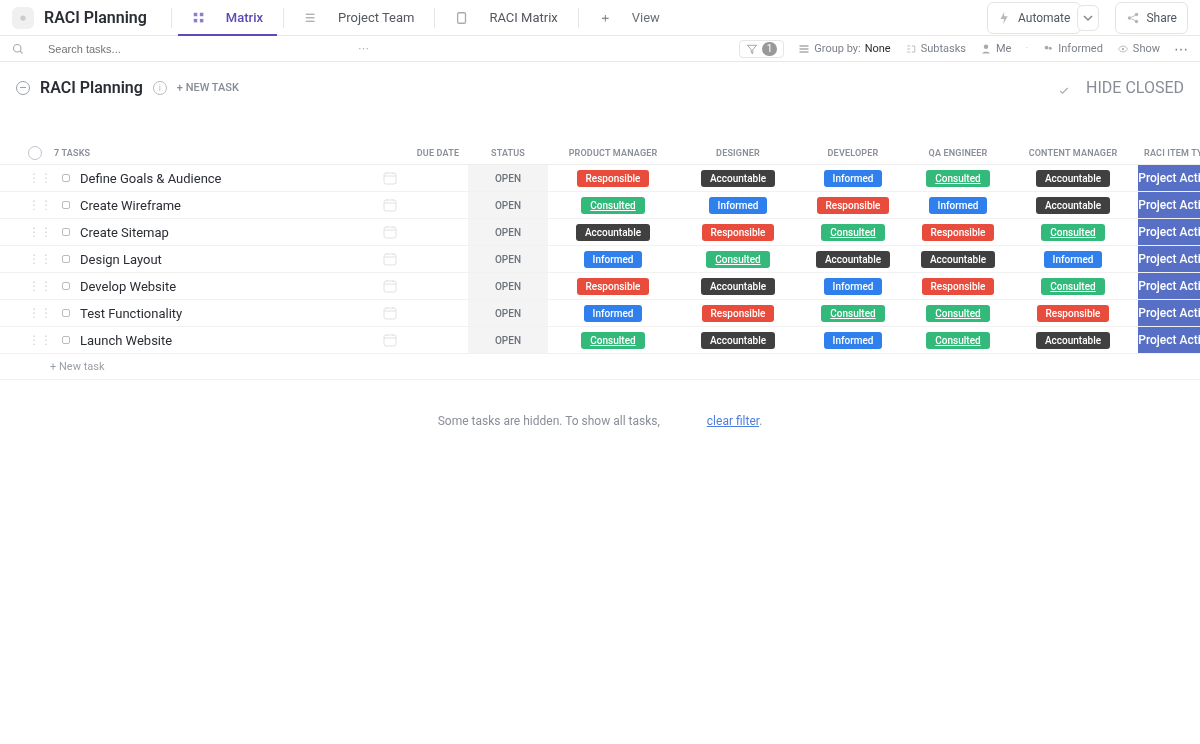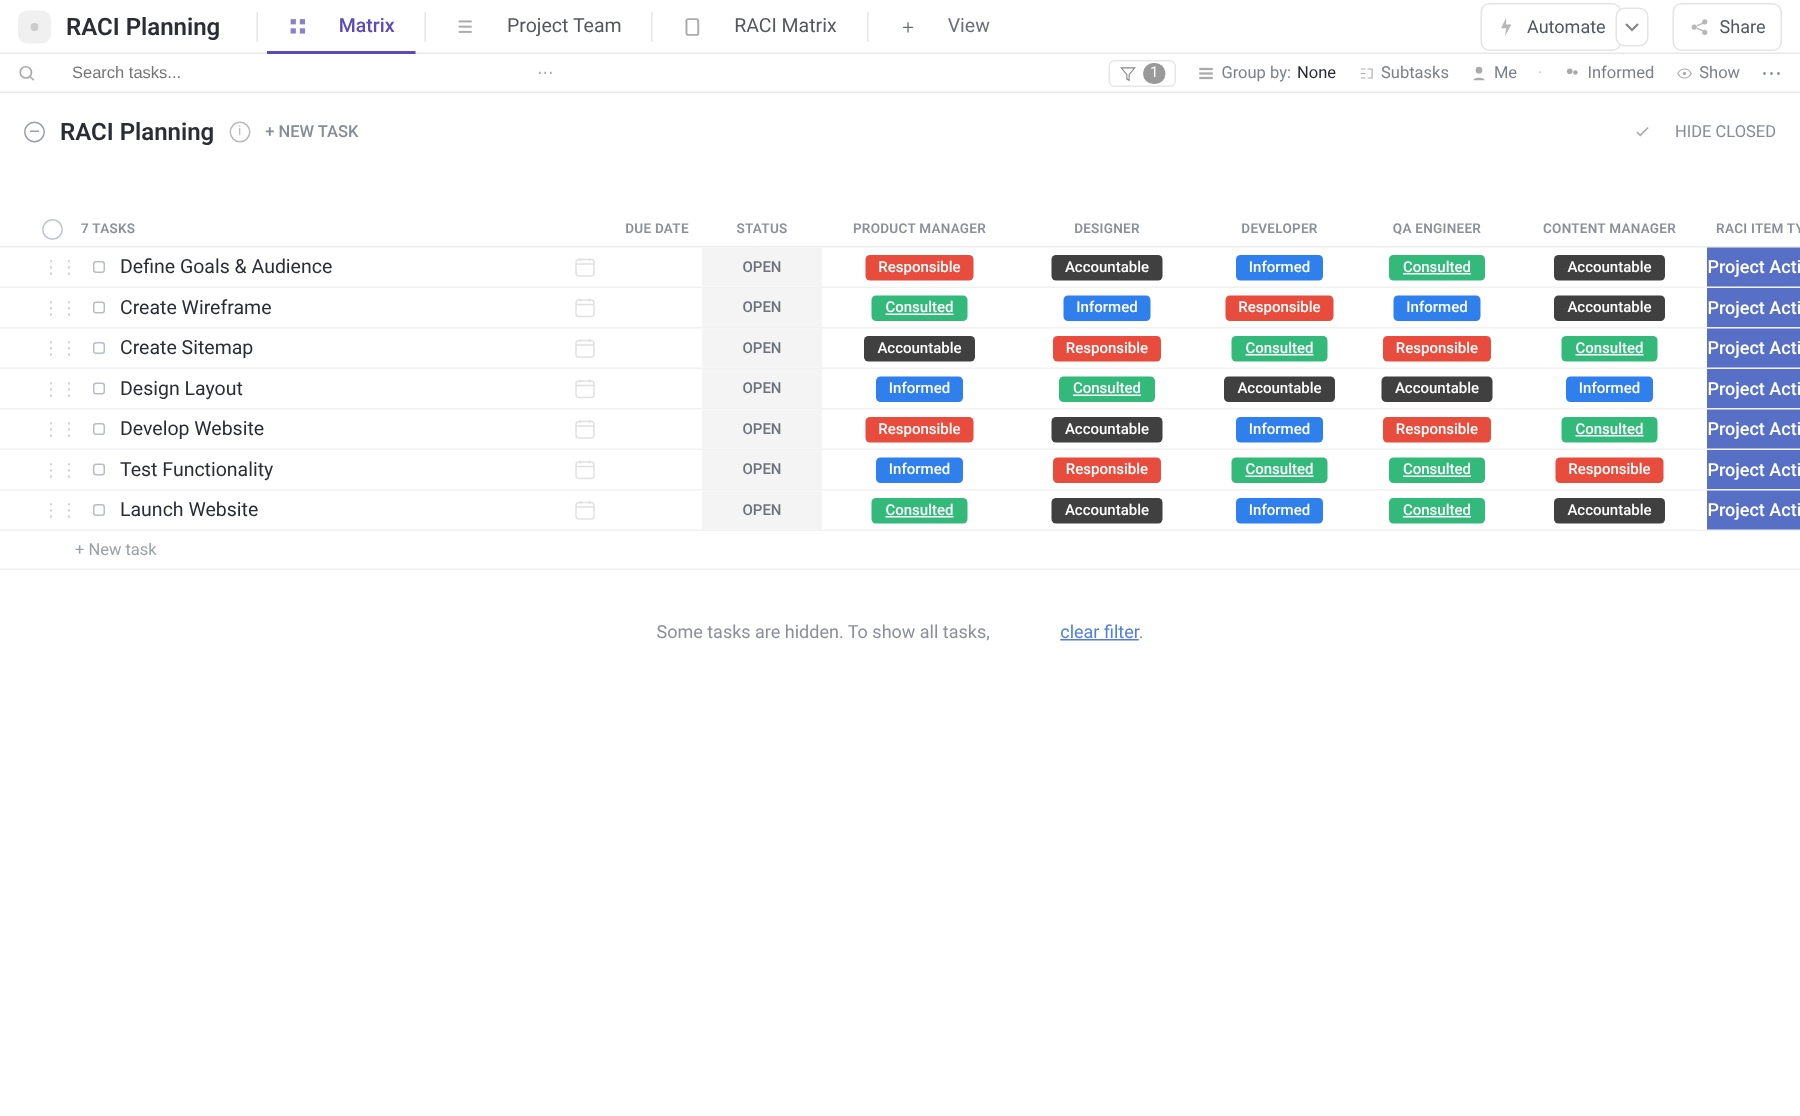--- a/index.html
+++ b/index.html
@@ -137,21 +137,21 @@
     .group-header {
       display:flex;align-items:center;
       padding:16px 16px 10px;
       gap:10px;
     }
     .collapse { width:14px;height:14px;border:1.5px solid #9aa0a8;border-radius:50%;position:relative; }
     .collapse::after{content:"";position:absolute;left:3px;right:3px;top:5px;height:1.5px;background:#9aa0a8;}
     .group-title { font-size:16px;font-weight:600;color:#2a2e34; }
     .info-dot { width:14px;height:14px;border:1px solid #bbb;border-radius:50%;display:flex;align-items:center;justify-content:center;font-size:9px;color:#bbb; }
     .new-task-link { font-size:11px;color:#878d96;font-weight:500; }
-    .hide-closed { margin-left:auto;font-size:11px;color:#878d96;display:flex;align-items:flex-end;gap:16px;cursor:pointer; }
+    .hide-closed { margin-left:auto;font-size:16px;color:#878d96;display:flex;align-items:flex-end;gap:16px;cursor:pointer; }
     
     .table { width:100%; }
     .thead, .trow {
       display:grid;
       grid-template-columns: 380px 60px 80px 130px 120px 110px 100px 130px 82px 50px 16px;
       align-items:center;
       gap:0;
     }
     .thead {
       font-size:9px;

